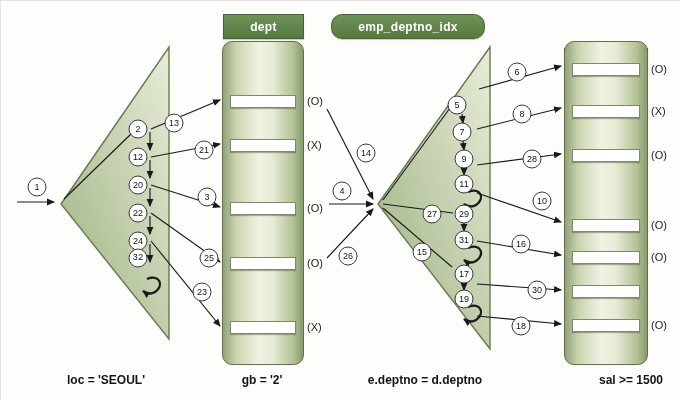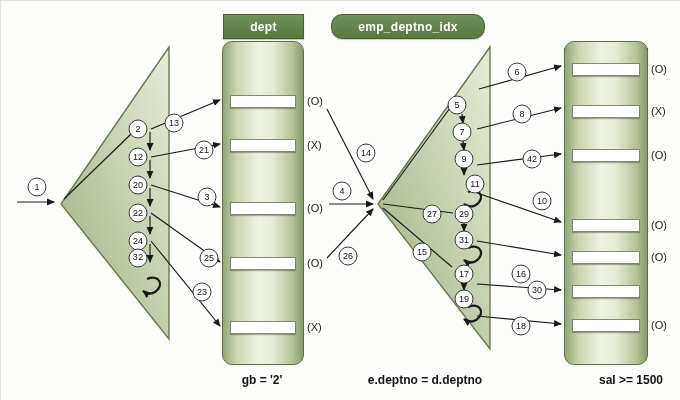--- a/index.html
+++ b/index.html
@@ -59,20 +59,21 @@
       <line x1="476" y1="192" x2="560" y2="221" stroke="#1a1a1a" stroke-width="1.15" marker-end="url(#ah)"></line>
       <line x1="476" y1="240" x2="560" y2="254" stroke="#1a1a1a" stroke-width="1.15" marker-end="url(#ah)"></line>
       <line x1="476" y1="283" x2="560" y2="289" stroke="#1a1a1a" stroke-width="1.15" marker-end="url(#ah)"></line>
       <line x1="476" y1="315" x2="560" y2="323" stroke="#1a1a1a" stroke-width="1.15" marker-end="url(#ah)"></line>
       <path transform="translate(146,278)" d="M0,0 C12,-5 18,6 8,13 C4,15.5 0,15 -4,12" fill="none" stroke="#1a1a1a" stroke-width="2.3" marker-end="url(#ah)"></path>
       <path transform="translate(467,191)" d="M0,0 C12,-5 18,6 8,13 C4,15.5 0,15 -4,12" fill="none" stroke="#1a1a1a" stroke-width="2.3" marker-end="url(#ah)"></path>
       <path transform="translate(467,247)" d="M0,0 C12,-5 18,6 8,13 C4,15.5 0,15 -4,12" fill="none" stroke="#1a1a1a" stroke-width="2.3" marker-end="url(#ah)"></path>
       <path transform="translate(467,306)" d="M0,0 C12,-5 18,6 8,13 C4,15.5 0,15 -4,12" fill="none" stroke="#1a1a1a" stroke-width="2.3" marker-end="url(#ah)"></path>
     </svg>
   <div id="nodes">
+      <div class="pred" style="left: 105px; top: 372px;">loc = 'SEOUL'</div>
       <div class="hdr" style="left: 330px; top: 13px; width: 152px; height: 23px; border-radius: 11px;">emp_deptno_idx</div>
       <div class="pred" style="left: 424px; top: 372px;">e.deptno = d.deptno</div>
       <div class="hdr" style="left: 222px; top: 13px; width: 79px; height: 23px;">dept</div>
       <div class="tbl" style="left: 221px; top: 40px; width: 80px; height: 322px;"></div>
       <div class="row" style="left: 229px; top: 94px; width: 64px; height: 11px;"></div>
       <div class="flag" style="left: 306px; top: 99.5px;">(O)</div>
       <div class="row" style="left: 229px; top: 138px; width: 64px; height: 11px;"></div>
       <div class="flag" style="left: 306px; top: 143.5px;">(X)</div>
       <div class="row" style="left: 229px; top: 201px; width: 64px; height: 11px;"></div>
       <div class="flag" style="left: 306px; top: 206.5px;">(O)</div>
@@ -108,28 +109,28 @@
       <div class="step" style="left: 203px; top: 149px;">21</div>
       <div class="step" style="left: 206px; top: 196px;">3</div>
       <div class="step" style="left: 208px; top: 257px;">25</div>
       <div class="step" style="left: 201px; top: 291px;">23</div>
       <div class="step" style="left: 365px; top: 152px;">14</div>
       <div class="step" style="left: 341px; top: 190px;">4</div>
       <div class="step" style="left: 347px; top: 255px;">26</div>
       <div class="step" style="left: 456px; top: 104px;">5</div>
       <div class="step" style="left: 461px; top: 131px;">7</div>
       <div class="step" style="left: 463px; top: 158px;">9</div>
-      <div class="step" style="left: 463px; top: 183px; margin-left: 11px;">11</div>
+      <div class="step" style="left: 463px; top: 183px;">11</div>
       <div class="step" style="left: 431px; top: 213px;">27</div>
       <div class="step" style="left: 463px; top: 213px;">29</div>
       <div class="step" style="left: 463px; top: 239px;">31</div>
       <div class="step" style="left: 421px; top: 251px;">15</div>
       <div class="step" style="left: 463px; top: 273px;">17</div>
       <div class="step" style="left: 463px; top: 298px;">19</div>
       <div class="step" style="left: 516px; top: 71px;">6</div>
       <div class="step" style="left: 521px; top: 113px;">8</div>
-      <div class="step" style="left: 531px; top: 158px;">42</div>
+      <div class="step" style="left: 531px; top: 158px;">28</div>
       <div class="step" style="left: 541px; top: 200px;">10</div>
-      <div class="step" style="left: 520px; top: 243px; margin-top: 30px;">16</div>
+      <div class="step" style="left: 520px; top: 243px;">16</div>
       <div class="step" style="left: 536px; top: 289px;">30</div>
       <div class="step" style="left: 520px; top: 325px;">18</div>
     </div>
 </div>
 
 </body></html>

